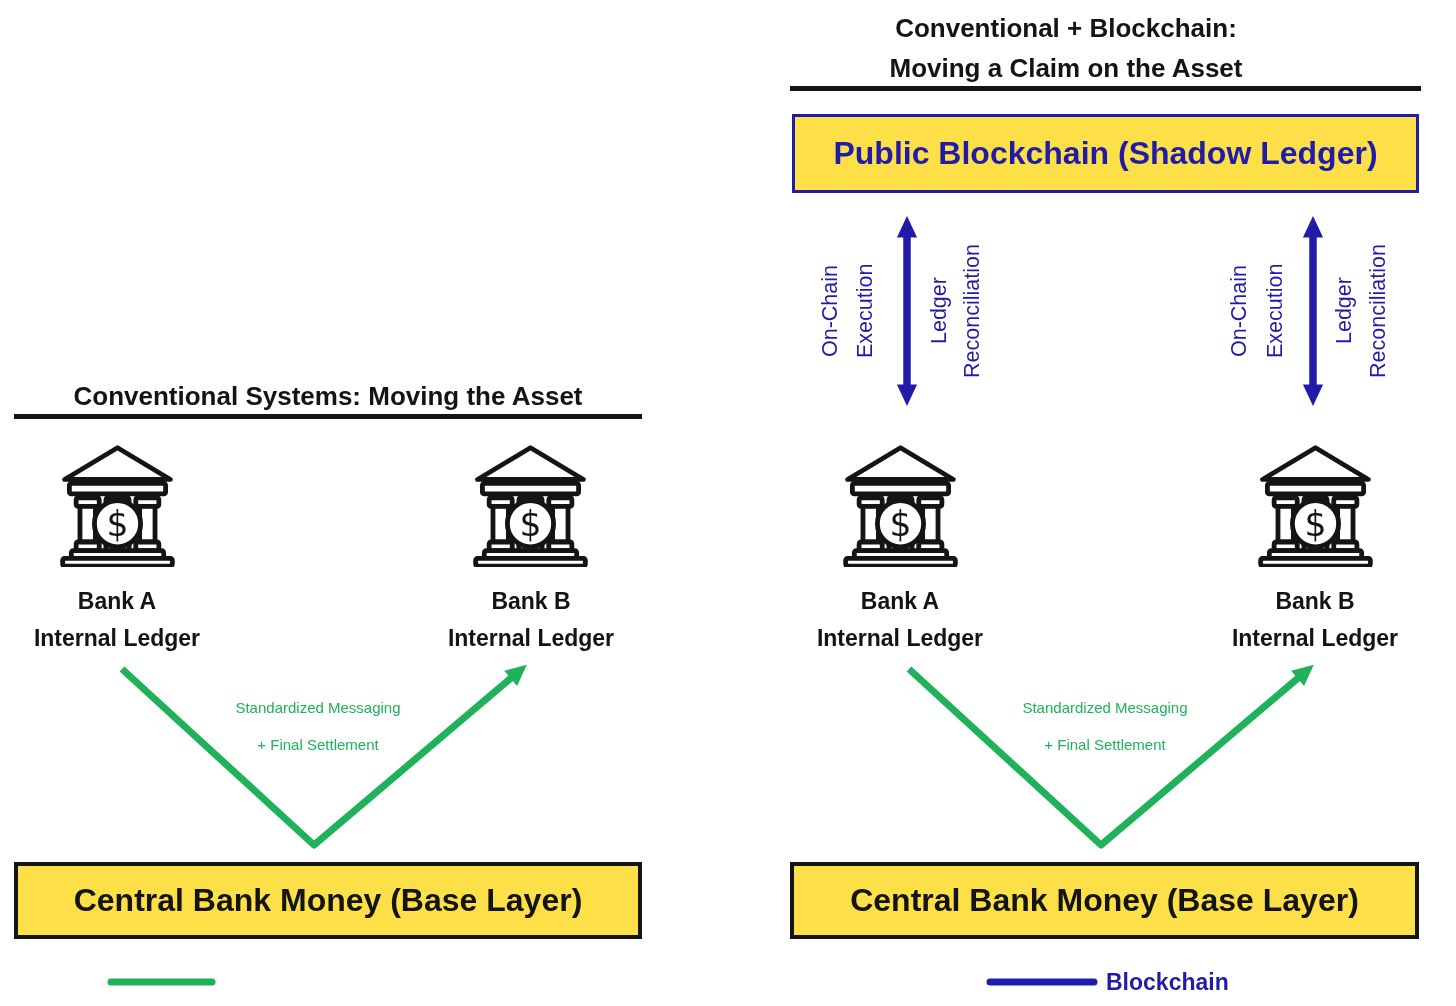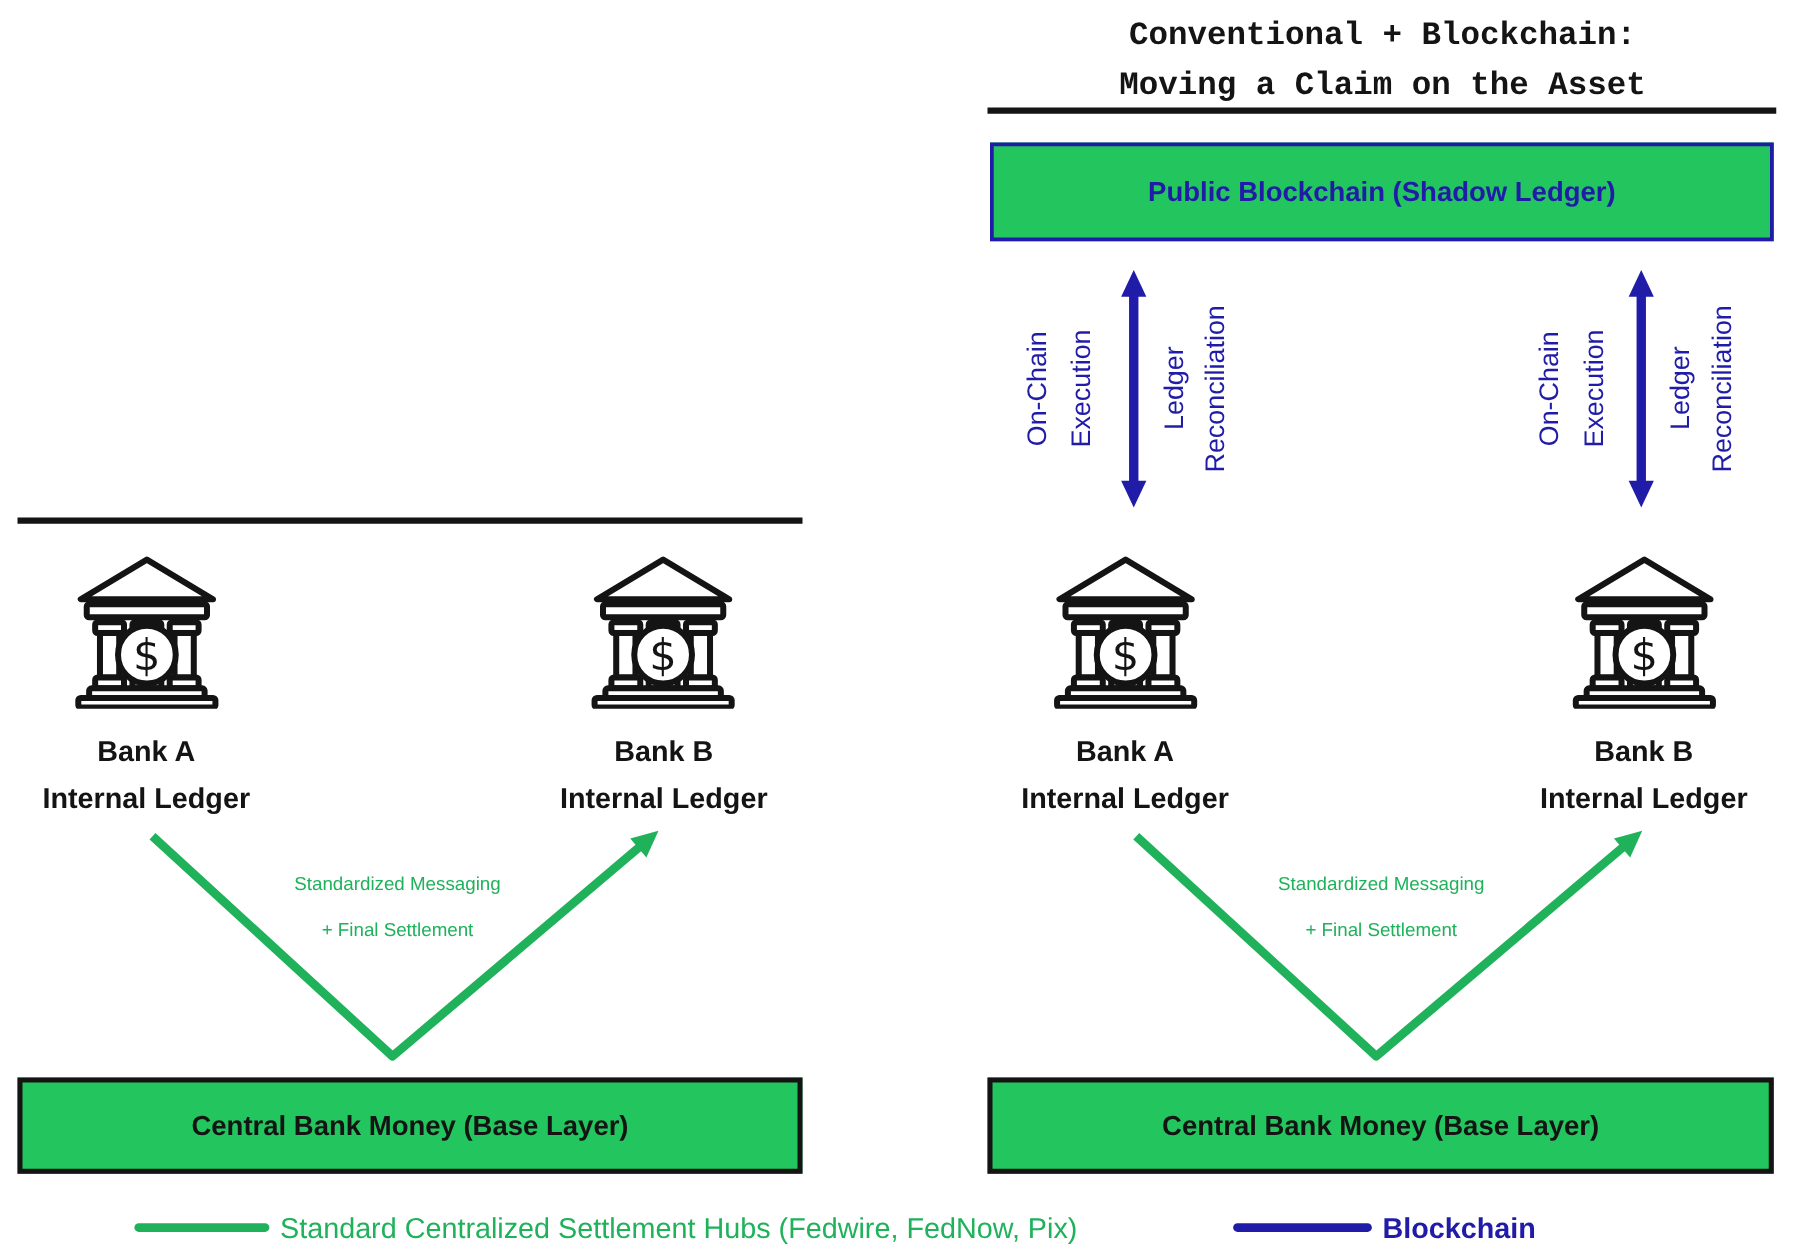--- a/index.html
+++ b/index.html
@@ -16,21 +16,21 @@
     position:absolute; width:240px; text-align:center; font-weight:bold;
     font-size:23px; line-height:37px; color:#141414;
   }
   .green-label {
     position:absolute; width:330px; text-align:center; font-size:15px;
     line-height:37px; color:#1FB25B;
   }
   .box {
     position:absolute; box-sizing:border-box; border:4px solid #141414;
     display:flex; align-items:center; justify-content:center;
-    font-weight:bold; font-size:22px; color:#141414; background:#22c55e;
+    font-weight:bold; font-size:32px; color:#141414; background:#fde047;
   }
   .box.blue { border:3px solid #211CA8; color:#211CA8; }
   .vlabel {
     position:absolute; top:206px; height:210px; width:30px;
     writing-mode:vertical-rl; transform:rotate(180deg);
     text-align:center; font-size:21.5px; color:#211CA8; white-space:nowrap;
   }
   .legend-text { position:absolute; font-size:23px; line-height:28px; white-space:nowrap; }
   .legend-text.green { color:#1FB25B; }
   .legend-text.blue  { color:#211CA8; }
@@ -56,20 +56,21 @@
 
     <path d="M909,669 L1101,845 L1304,673" fill="none" stroke="#1FB25B" stroke-width="7" stroke-linejoin="round" marker-end="url(#mGreen)"></path>
 
     <line x1="907" y1="229" x2="907" y2="393" stroke="#211CA8" stroke-width="7.5" marker-start="url(#mBlue)" marker-end="url(#mBlue)"></line>
     <line x1="1313" y1="229" x2="1313" y2="393" stroke="#211CA8" stroke-width="7.5" marker-start="url(#mBlue)" marker-end="url(#mBlue)"></line>
 
     <line x1="111" y1="982" x2="212" y2="982" stroke="#1FB25B" stroke-width="7" stroke-linecap="round"></line>
     <line x1="990" y1="982" x2="1094" y2="982" stroke="#211CA8" stroke-width="7" stroke-linecap="round"></line>
   </svg>
 
+  <div class="title" style="left:14px; top:376px; width:628px;">Conventional Systems: Moving the Asset</div>
   <div class="rule" style="left:14px; top:414px; width:628px;"></div>
 
   <svg class="bank" style="left:54px; top:440px;" viewBox="0 0 132 132">
     <g fill="#fff" stroke="#141414" stroke-width="5">
       <path d="M66,8 L11,41 L121,41 Z" stroke-linejoin="round"></path>
       <rect x="16" y="45" width="100" height="11" rx="2"></rect>
       <rect x="23" y="60" width="24" height="9" rx="2"></rect>
         <rect x="54" y="60" width="24" height="9" rx="2"></rect>
         <rect x="85" y="60" width="24" height="9" rx="2"></rect>
       <rect x="27" y="69" width="16" height="37"></rect>
@@ -116,21 +117,21 @@
 
   <div class="green-label" style="left:153px; top:689px;">
     <div>Standardized Messaging</div>
     <div>+ Final Settlement</div>
   </div>
 
   <div class="box" style="left:14px; top:862px; width:628px; height:77px;">
     <span>Central Bank Money (Base Layer)</span>
   </div>
 
-  <div class="title" style="left:790px; top:8px; width:632px;font-family:Liberation Mono, monospace;">
+  <div class="title" style="left:750px; top:8px; width:632px;">
     <div>Conventional + Blockchain:</div>
     <div>Moving a Claim on the Asset</div>
   </div>
   <div class="rule" style="left:790px; top:86px; width:631px;"></div>
 
   <div class="box blue" style="left:792px; top:114px; width:627px; height:79px;">
     <span>Public Blockchain (Shadow Ledger)</span>
   </div>
 
   <div class="vlabel" style="left:818px;">On-Chain</div>
@@ -194,16 +195,15 @@
 
   <div class="green-label" style="left:940px; top:689px;">
     <div>Standardized Messaging</div>
     <div>+ Final Settlement</div>
   </div>
 
   <div class="box" style="left:790px; top:862px; width:629px; height:77px;">
     <span>Central Bank Money (Base Layer)</span>
   </div>
 
-  <div class="legend-text green" style="left:224px; top:968px;">Standard Centralized Settlement Hubs (Fedwire, FedNow, Pix)</div>
   <div class="legend-text blue" style="left:1106px; top:968px;font-weight:bold;">Blockchain</div>
 
 </div>
 
 </body></html>

